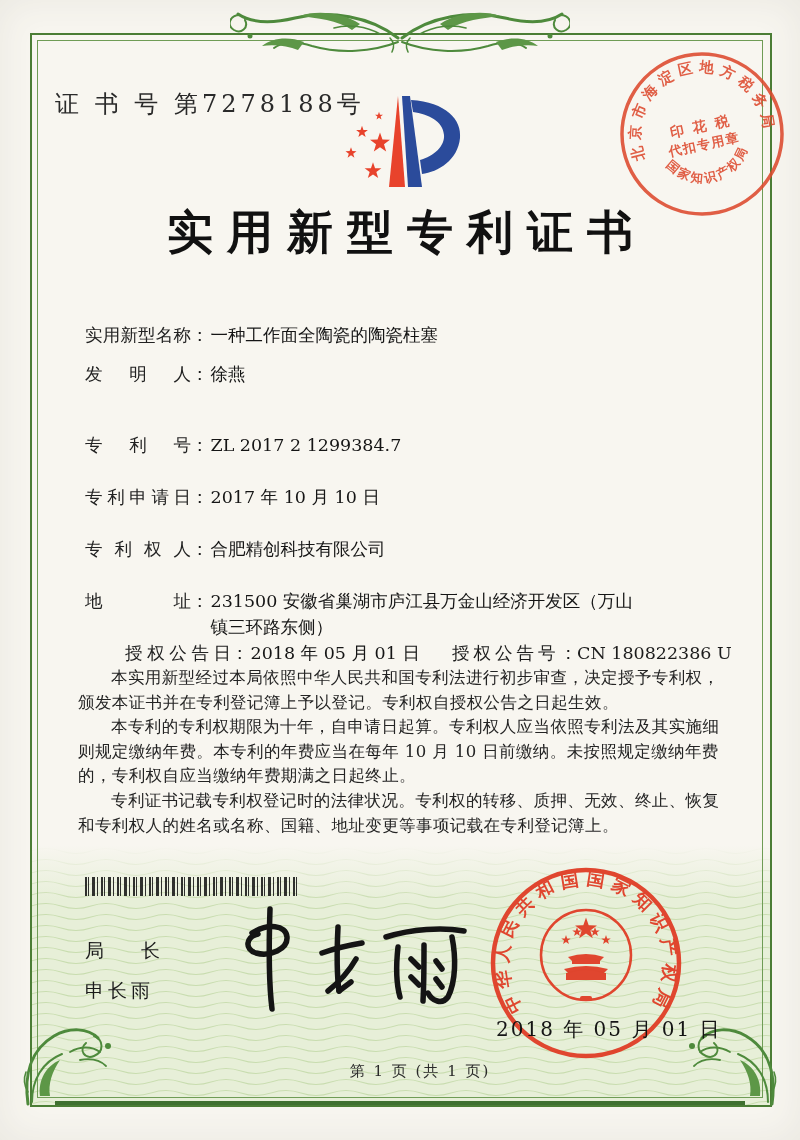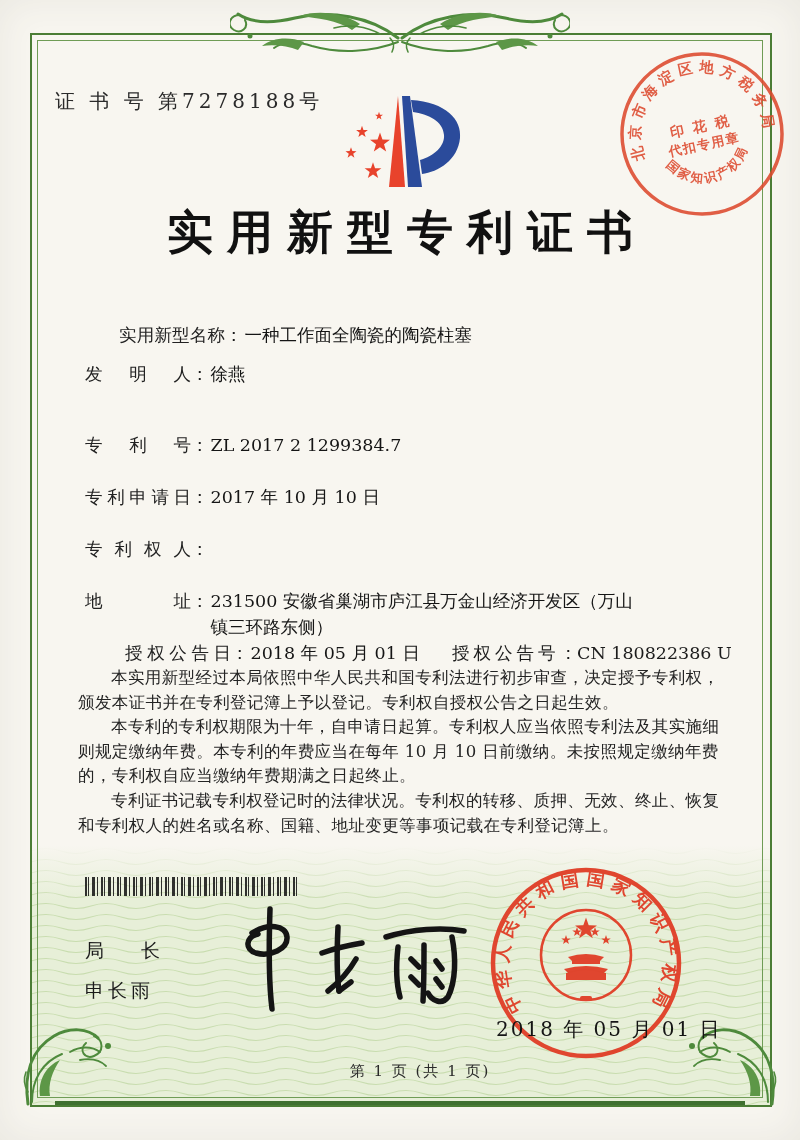--- a/index.html
+++ b/index.html
@@ -5,21 +5,21 @@
   html,body{margin:0;padding:0;background:#e8e6e0;}
   .page{position:relative;width:800px;height:1140px;background:#f8f6f0;overflow:hidden;
         font-family:"DejaVu Serif","Liberation Serif",serif;color:#1c1c1c;
         box-shadow:inset 0 0 40px rgba(60,60,50,.08);}
   .abs{position:absolute;}
   
   .b-outer{left:30px;top:33px;width:738px;height:1070px;border:2.5px solid #4b7d35;}
   .b-inner{left:37px;top:40px;width:724px;height:1056px;border:1px solid #6f9c55;}
   .b-bottomline{left:55px;top:1101px;width:690px;height:3.5px;background:#3f7030;}
   
-  .certno{left:55px;top:88px;font-size:20px;letter-spacing:4px;color:#2a2a2a;}
+  .certno{left:55px;top:88px;font-size:24px;letter-spacing:4px;color:#2a2a2a;}
   
   .title{left:0;top:202px;width:100%;text-align:center;font-size:46px;font-weight:700;
          letter-spacing:14px;text-indent:14px;color:#111;}
   
   .row{left:85px;display:flex;align-items:flex-start;font-size:17.5px;line-height:26px;}
   .flabel{display:inline-block;width:106px;text-align:justify;text-align-last:justify;
           color:#222;flex:none;}
   .colon{flex:none;}
   .fval{margin-left:2px;color:#151515;}
   .addr .fval{width:436px;}
@@ -135,21 +135,21 @@
     </text>
     <text font-size="12.5" font-weight="700" fill="#dd4a2e" letter-spacing="2" font-family="'DejaVu Serif','Liberation Serif',serif">
       <textPath href="#arcTopInner" startOffset="50%" text-anchor="middle">国家知识产权局</textPath>
     </text>
     <text x="90" y="87" text-anchor="middle" font-size="14" font-weight="700" fill="#dd4a2e" letter-spacing="2" font-family="'DejaVu Serif','Liberation Serif',serif">印 花 税</text>
     <text x="90" y="105" text-anchor="middle" font-size="13" font-weight="700" fill="#dd4a2e" letter-spacing="1.5" font-family="'DejaVu Serif','Liberation Serif',serif">代扣专用章</text>
   </svg>
 
   <div class="abs title z1">实用新型专利证书</div>
 
-  <div class="abs row z1" style="top:322px;margin-left:34px;">
+  <div class="abs row z1" style="top:322px;">
     <span class="flabel">实用新型名称</span>
       <span class="colon">：</span>
     <span class="fval">一种工作面全陶瓷的陶瓷柱塞</span>
   </div>
   <div class="abs row z1" style="top:361px;">
     <span class="flabel">发明人</span>
       <span class="colon">：</span>
     <span class="fval">徐燕</span>
   </div>
   <div class="abs row z1" style="top:432px;">
@@ -158,20 +158,21 @@
     <span class="fval">ZL 2017 2 1299384.7</span>
   </div>
   <div class="abs row z1" style="top:484px;">
     <span class="flabel">专利申请日</span>
       <span class="colon">：</span>
     <span class="fval">2017 年 10 月 10 日</span>
   </div>
   <div class="abs row z1" style="top:536px;">
     <span class="flabel">专利权人</span>
       <span class="colon">：</span>
+    <span class="fval">合肥精创科技有限公司</span>
   </div>
   <div class="abs row addr z1" style="top:588px;">
     <span class="flabel">地址</span>
       <span class="colon">：</span>
     <span class="fval">231500 安徽省巢湖市庐江县万金山经济开发区（万山镇三环路东侧）</span>
   </div>
   <div class="abs row z1" style="top:640px;margin-left:40px;">
     <span class="flabel">授权公告日</span>
       <span class="colon">：</span>
     <span class="fval">2018 年 05 月 01 日</span>

